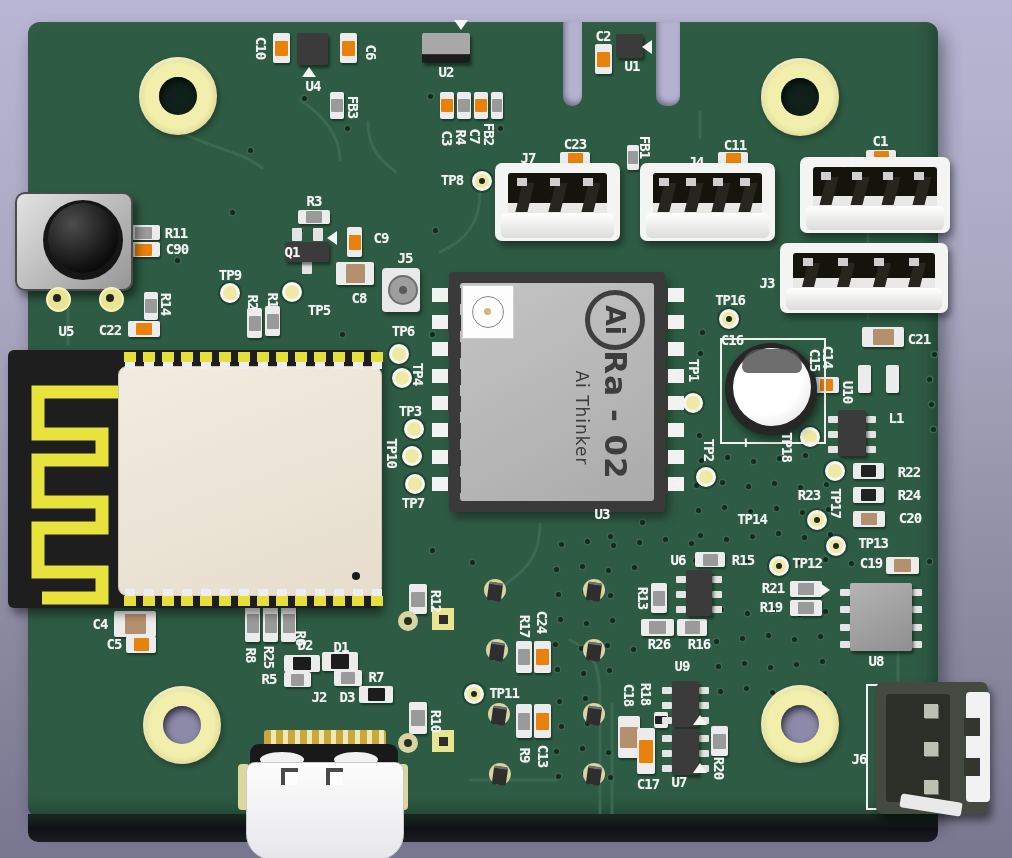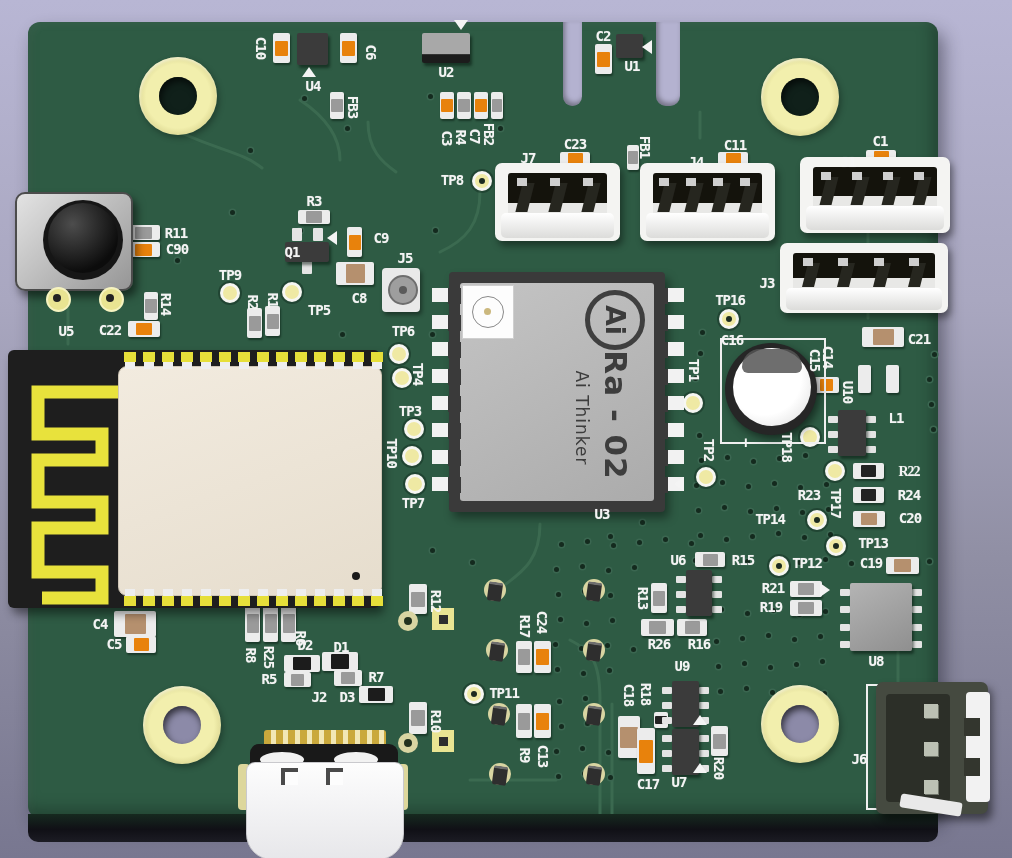--- a/index.html
+++ b/index.html
@@ -759,26 +759,26 @@
     <span class="silk" style="left: 730px; top: 300px;">TP16</span>
     <span class="silk" style="left: 732px; top: 340px;">C16</span>
     <span class="silk v" style="left: 694px; top: 370px;">TP1</span>
     <span class="silk v" style="left: 709px; top: 450px;">TP2</span>
     <span class="silk v" style="left: 828px; top: 357px;">C14</span>
     <span class="silk v" style="left: 815px; top: 360px;">C15</span>
     <span class="silk v" style="left: 848px; top: 392px;">U10</span>
     <span class="silk" style="left: 896px; top: 418px;">L1</span>
     <span class="silk" style="left: 919px; top: 339px;">C21</span>
     <span class="silk v" style="left: 787px; top: 447px;">TP18</span>
-    <span class="silk" style="left: 909px; top: 472px; font-family: Liberation Serif, serif;">R22</span>
+    <span class="silk" style="left: 909px; top: 472px;">R22</span>
     <span class="silk" style="left: 809px; top: 495px;">R23</span>
     <span class="silk v" style="left: 836px; top: 503px;">TP17</span>
     <span class="silk" style="left: 909px; top: 495px;">R24</span>
     <span class="silk" style="left: 910px; top: 518px;">C20</span>
-    <span class="silk" style="left: 770px; top: 519px; text-align: center;">TP14</span>
+    <span class="silk" style="left: 752px; top: 519px; text-align: center;">TP14</span>
     <span class="silk" style="left: 873px; top: 543px;">TP13</span>
     <span class="silk" style="left: 807px; top: 563px;">TP12</span>
     <span class="silk" style="left: 871px; top: 563px;">C19</span>
     <span class="silk" style="left: 773px; top: 588px;">R21</span>
     <span class="silk" style="left: 771px; top: 607px;">R19</span>
     <span class="silk" style="left: 743px; top: 560px;">R15</span>
     <span class="silk" style="left: 678px; top: 560px;">U6</span>
     <span class="silk v" style="left: 643px; top: 598px;">R13</span>
     <span class="silk" style="left: 659px; top: 644px;">R26</span>
     <span class="silk" style="left: 699px; top: 644px;">R16</span>

